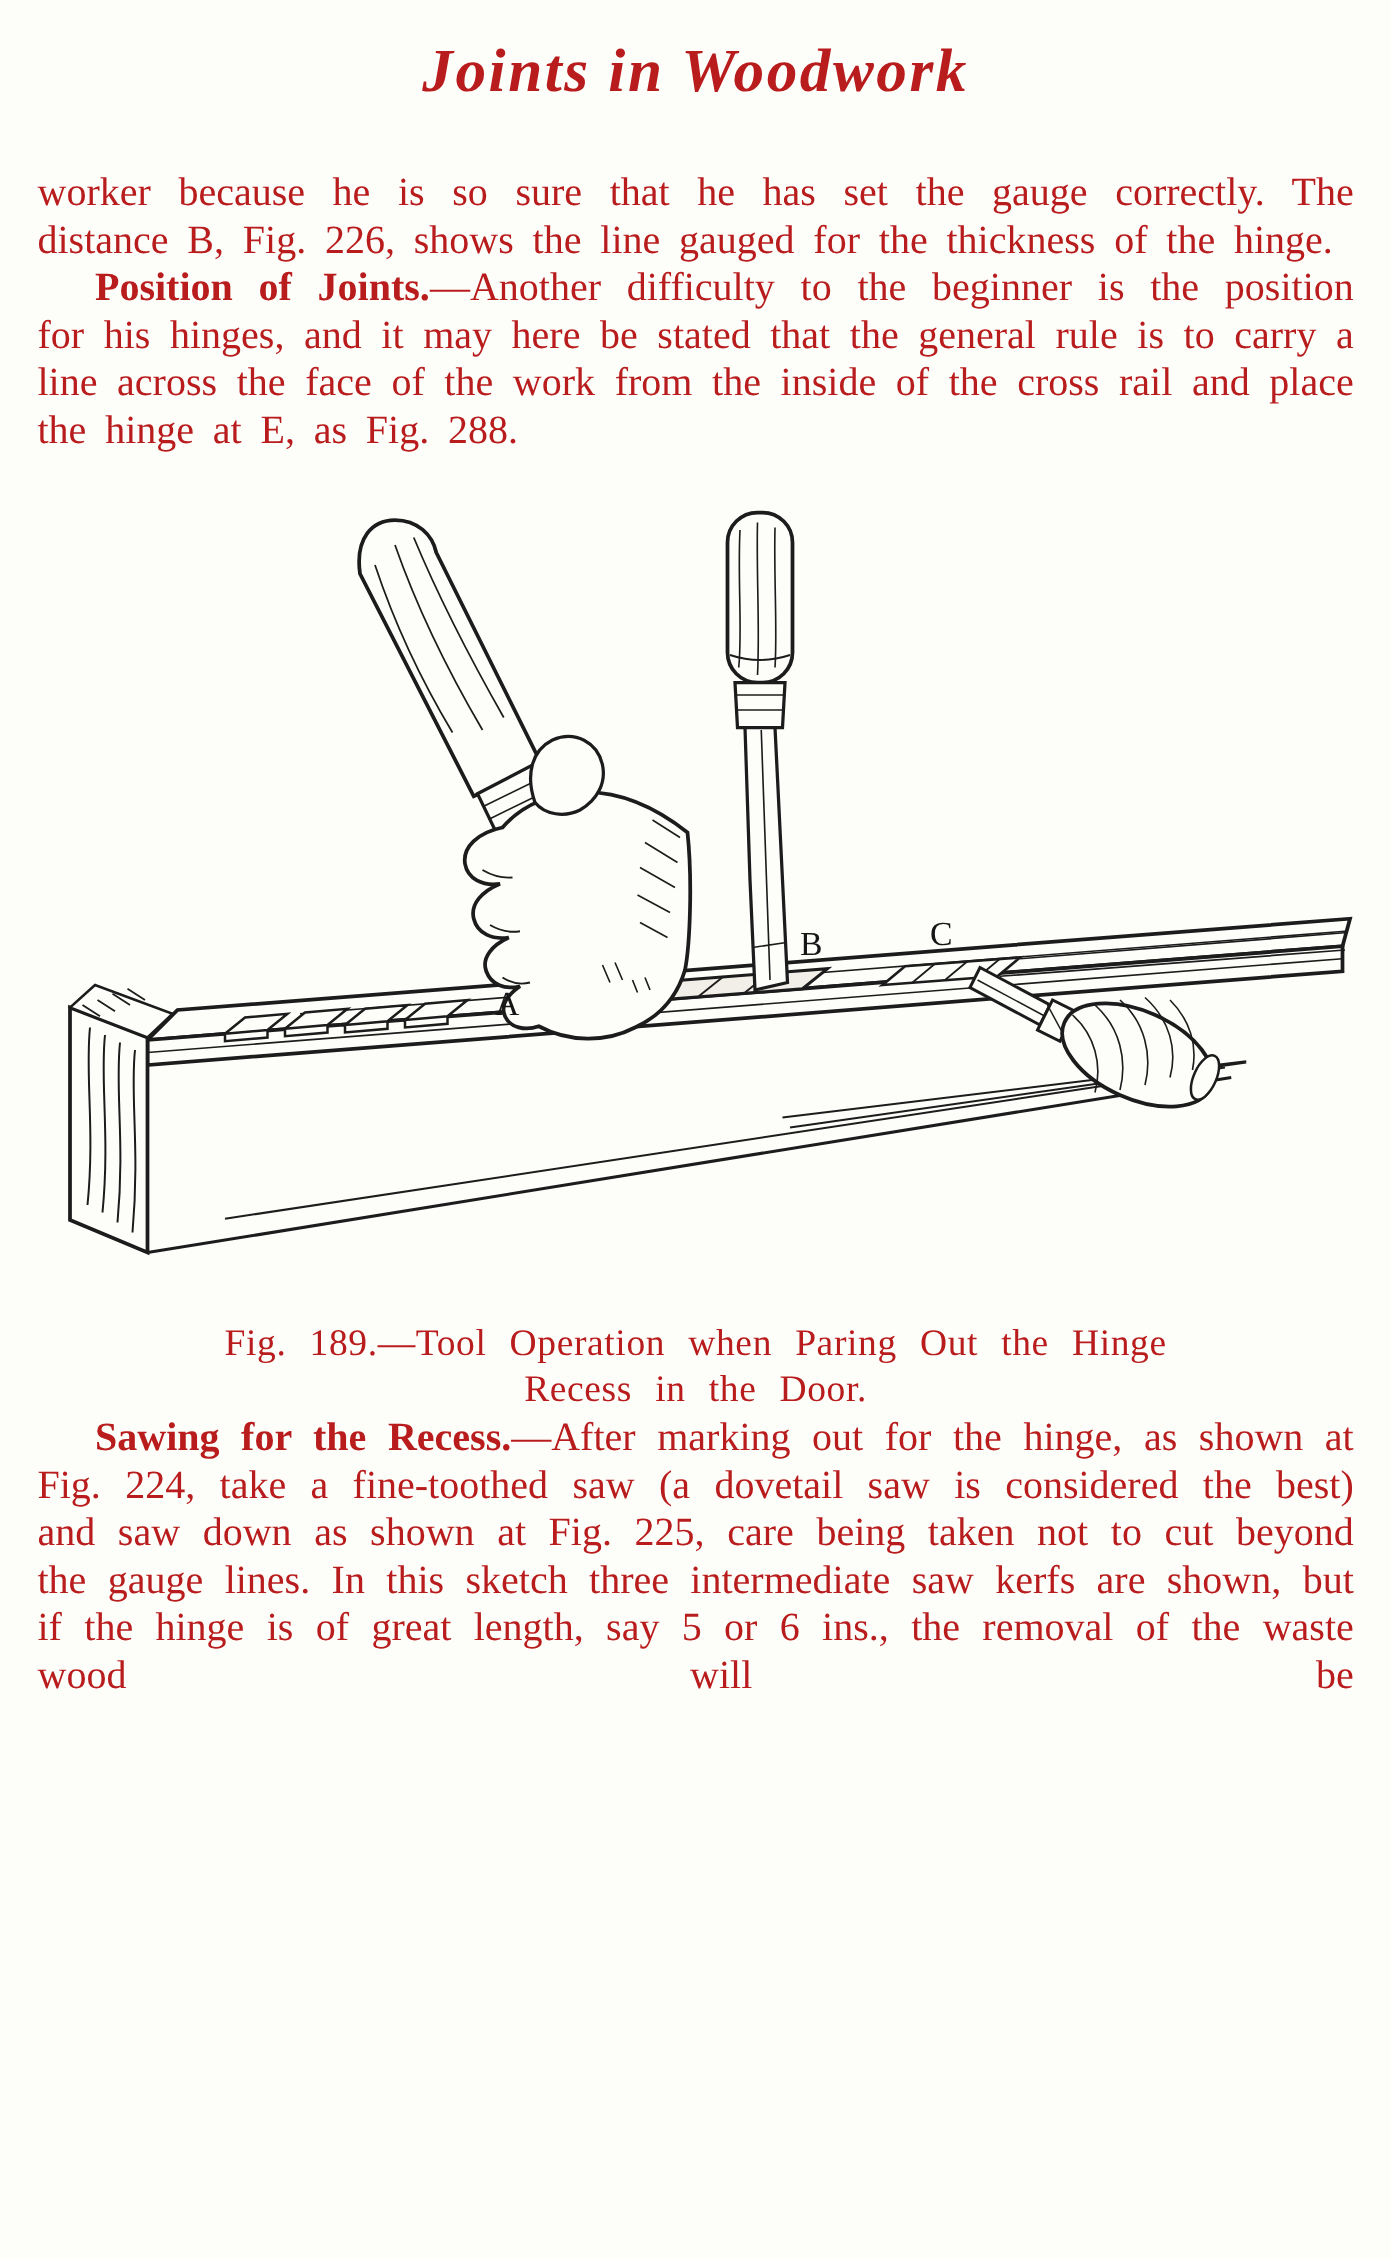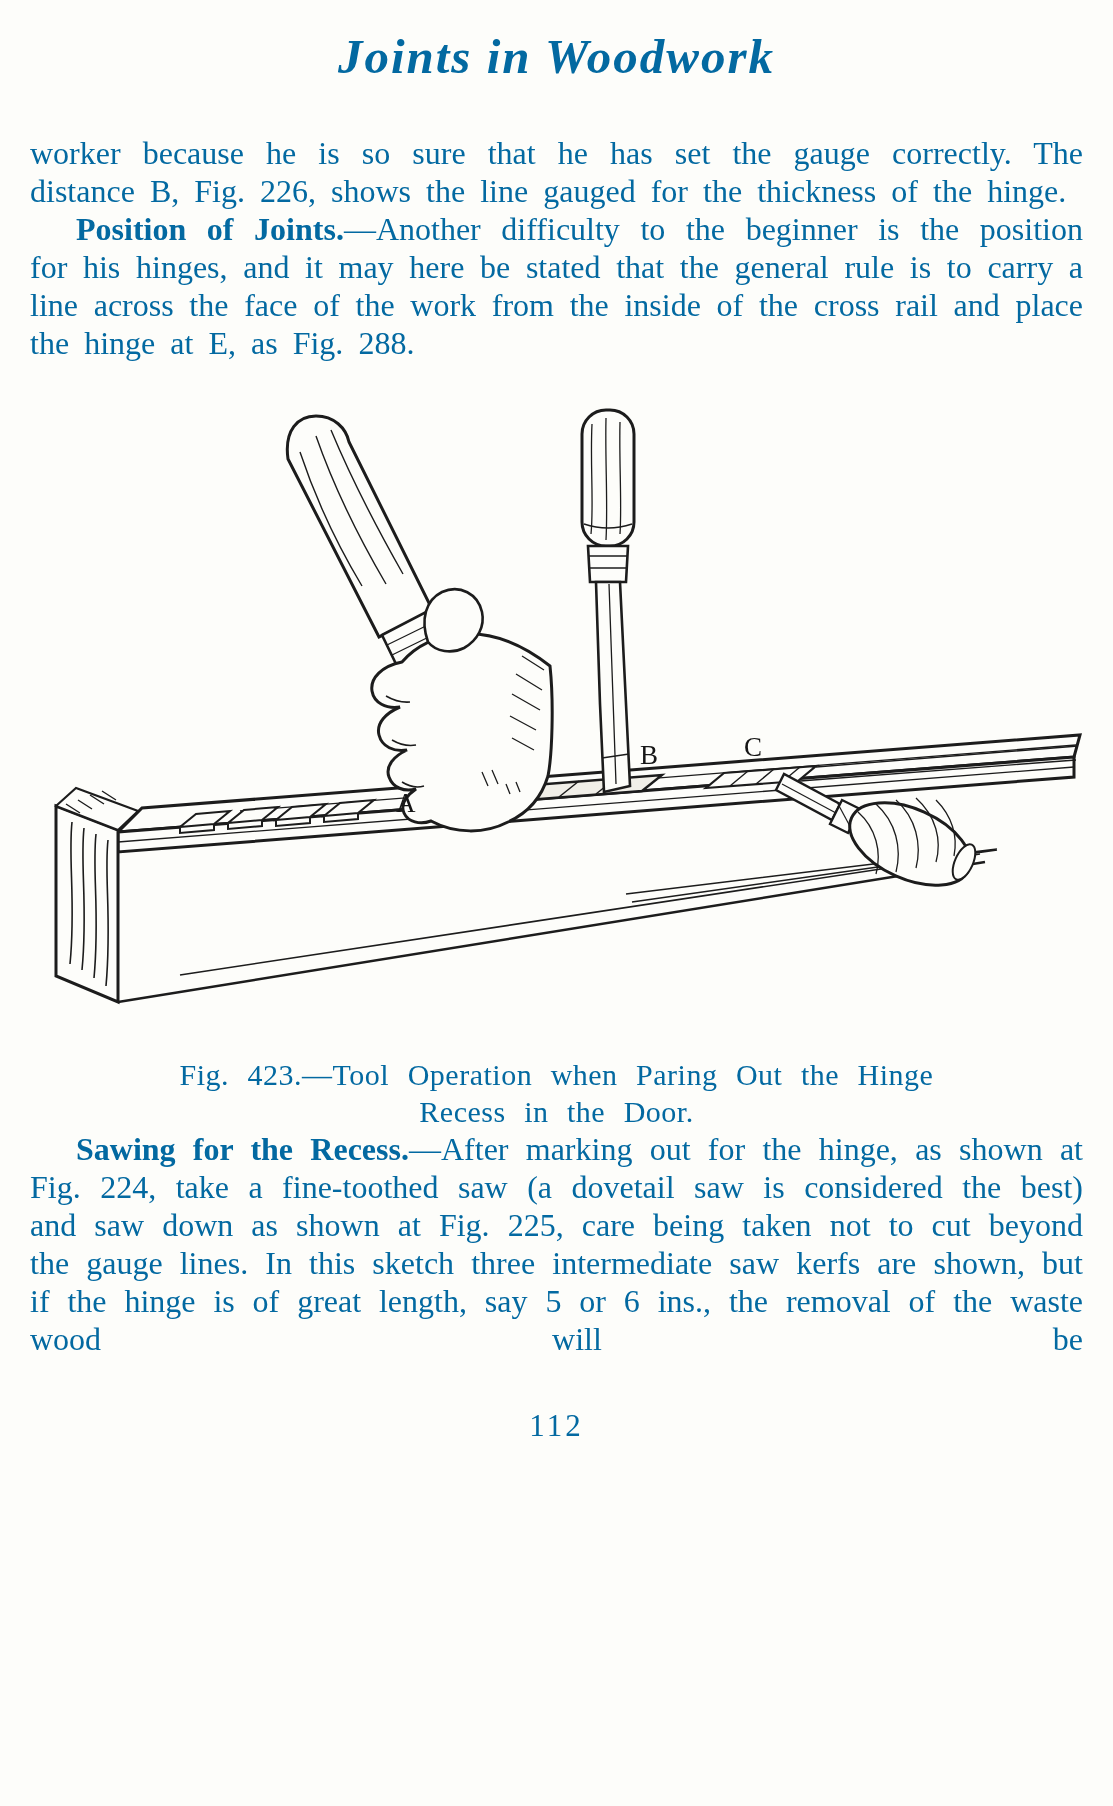--- a/index.html
+++ b/index.html
@@ -1,21 +1,21 @@
 <!DOCTYPE html>
 <html><head>
 <meta charset="utf-8">
 <style>
   html,body { margin:0; padding:0; background:#e8e6e0; }
   .page {
     position:relative;
     width:1113px; height:1806px;
     margin:0 auto;
     background:#fdfdfa;
-    color:#0369a1;
+    color:#b91c1c;
     font-family:"Liberation Serif","DejaVu Serif",serif;
     overflow:hidden;
     box-sizing:border-box;
   }
   .title {
     margin:28px 0 0 0;
     text-align:center;
     font-style:italic;
     font-weight:700;
     font-size:49px;
@@ -167,22 +167,21 @@
         <path class="ink" stroke-width="1.3" d="M 828 408 C 846 424 852 448 846 470 M 846 400 C 866 418 872 444 866 468 M 866 396 C 886 414 892 440 886 464 M 886 394 C 906 412 912 436 906 458 M 906 396 C 922 412 928 432 924 452"></path>
         <ellipse cx="934" cy="458" rx="9" ry="19" transform="rotate(24 934 458)" class="paperfill" stroke-width="2"></ellipse>
       </g>
 
       <text x="366" y="408" font-family="Liberation Serif, serif" font-size="27" fill="#161616">A</text>
       <text x="610" y="360" font-family="Liberation Serif, serif" font-size="27" fill="#161616">B</text>
       <text x="714" y="352" font-family="Liberation Serif, serif" font-size="27" fill="#161616">C</text>
     </svg>
 
     <figcaption>
-      <div>Fig. 423.—Tool Operation when Paring Out the Hinge</div>
+      <div>Fig. 189.—Tool Operation when Paring Out the Hinge</div>
       <div>Recess in the Door.</div>
     </figcaption>
   </figure>
 
   <p class="body-text indent p3 justify-last"><span class="lead">Sawing for the Recess.</span><span>—After marking out for the hinge, as shown at Fig. 224, take a fine-toothed saw (a dovetail saw is considered the best) and saw down as shown at Fig. 225, care being taken not to cut beyond the gauge lines.  In this sketch three intermediate saw kerfs are shown, but if the hinge is of great length, say 5 or 6 ins., the removal of the waste wood will be</span></p>
 
-  <div class="folio">112</div>
 
 </div>
 
 </body></html>

